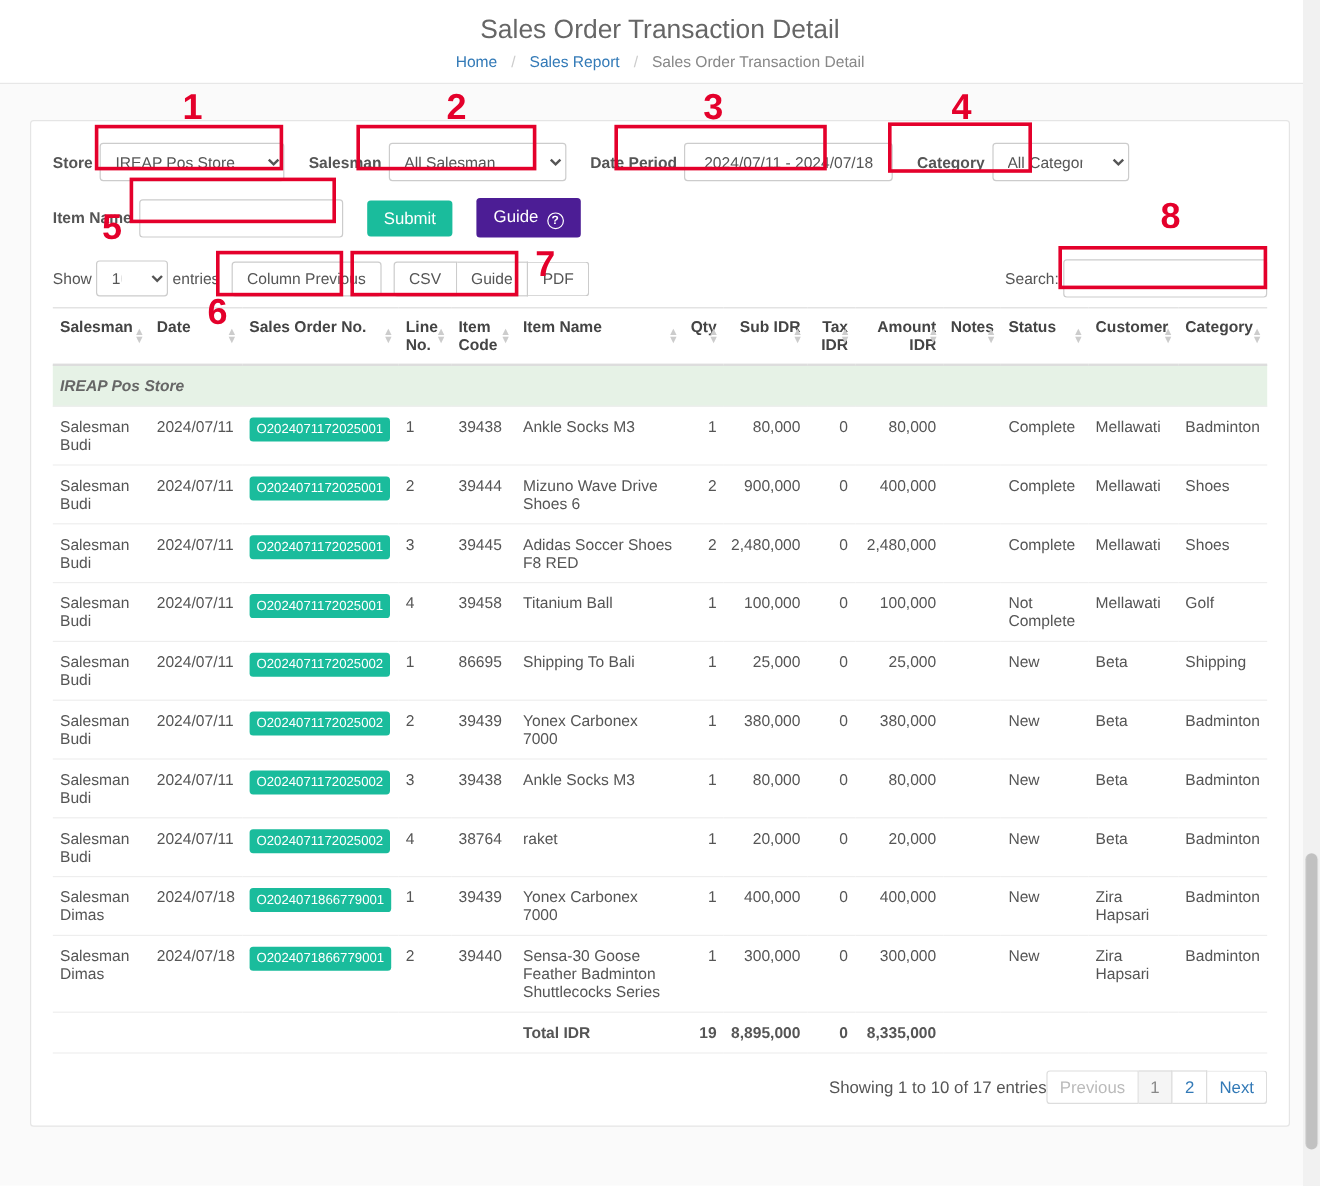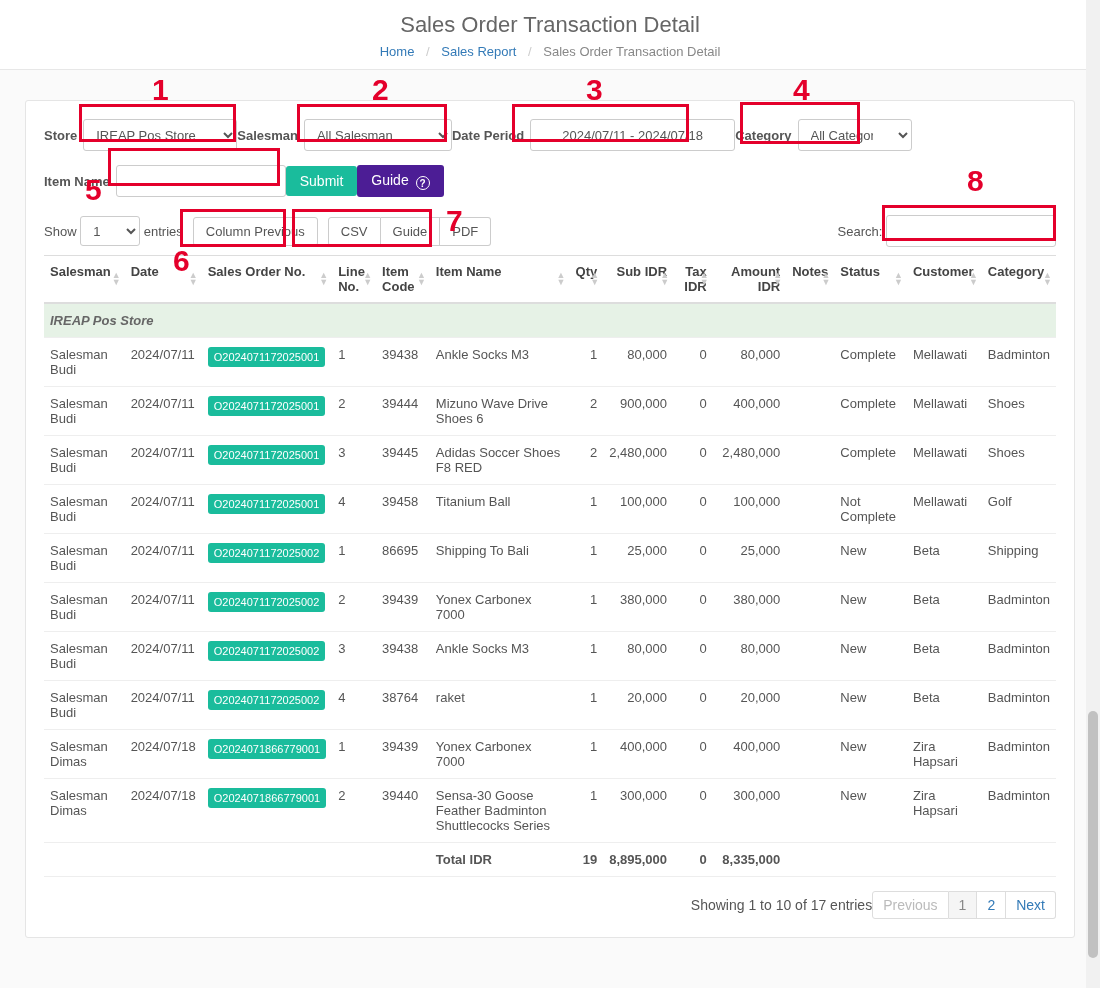--- a/index.html
+++ b/index.html
@@ -7,28 +7,28 @@
   
   .page-header { padding: 12px 20px 10px; background: #fff; border-bottom: 1px solid #e7e7e7; text-align: center; }
   .page-title { font-size: 22px; font-weight: 400; color: #666; margin-bottom: 6px; }
   .breadcrumb { font-size: 13px; color: #888; }
   .breadcrumb a { color: #337ab7; text-decoration: none; }
   .breadcrumb .sep { margin: 0 8px; color: #ccc; }
   .breadcrumb .active { color: #888; }
   
   .panel { margin: 30px 25px 25px; background: #fff; border: 1px solid #e5e5e5; border-radius: 3px; padding: 18px; position: relative; }
   
-  .filter-row { display: flex; align-items: center; flex-wrap: wrap; gap: 4px 0; margin-bottom: 14px; }
+  .filter-row { display: flex; align-items: center; flex-wrap: wrap; gap: 4px 20px; margin-bottom: 14px; }
   .filter-group { display: flex; align-items: center; gap: 6px; }
   .filter-label { font-weight: 700; font-size: 13px; color: #555; white-space: nowrap; }
   select, input[type=text] { border: 1px solid #ccc; border-radius: 3px; padding: 6px 8px; font-size: 13px; background: #fff; color: #555; height: 32px; }
   select { padding-right: 22px; }
   .store-sel { width: 154px; }
   .sales-sel { width: 148px; }
-  .date-inp { width: 205px; text-align: center; }
+  .date-inp { width: 174px; text-align: center; }
   .cat-sel { width: 114px; }
   .item-inp { width: 170px; }
   
   .btn { border: none; border-radius: 3px; padding: 7px 14px; font-size: 14px; color: #fff; cursor: pointer; }
   .btn-submit { background: #1abc9c; }
   .btn-guide { background: #4c1d95; }
   .guide-icon { display:inline-block; width:14px; height:14px; border:1.5px solid #fff; border-radius:50%; font-size:10px; line-height:13px; text-align:center; vertical-align:-2px; margin-left:3px; font-weight:bold; }
   
   .red-box { position: absolute; border: 3px solid #e4002b; pointer-events: none; }
   .red-num { position: absolute; color: #e4002b; font-weight: 700; font-size: 30px; pointer-events: none; }

